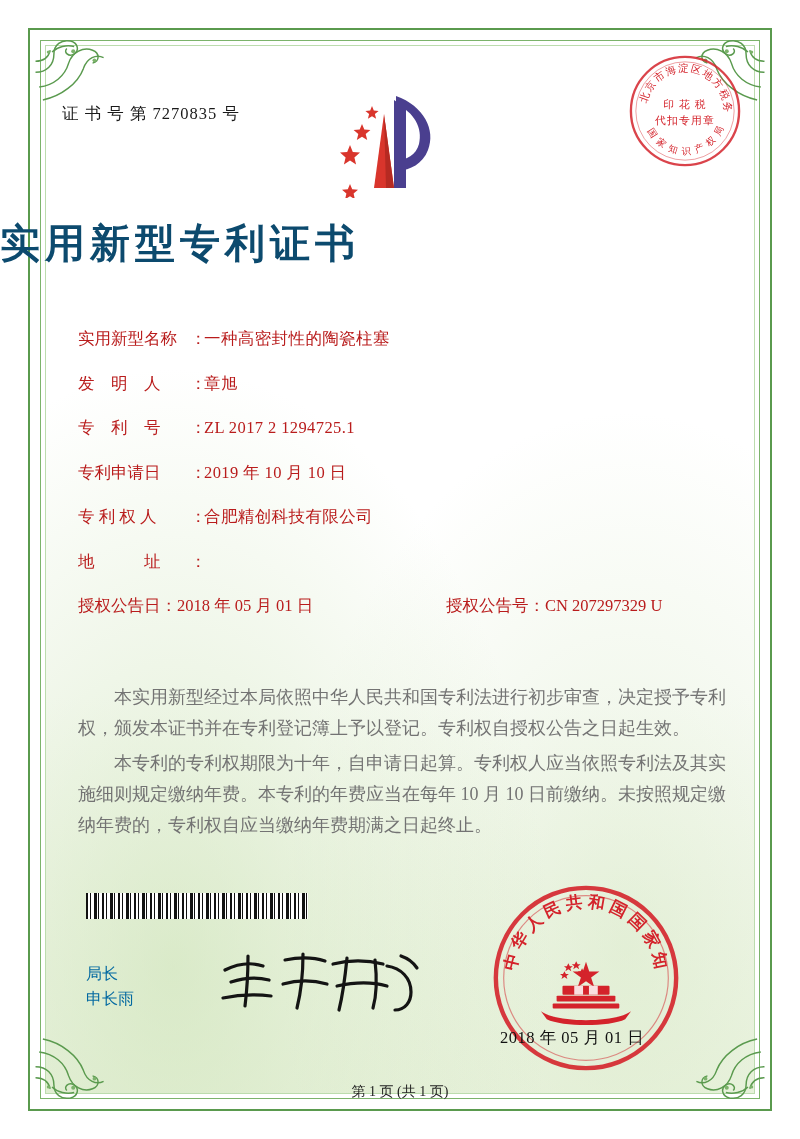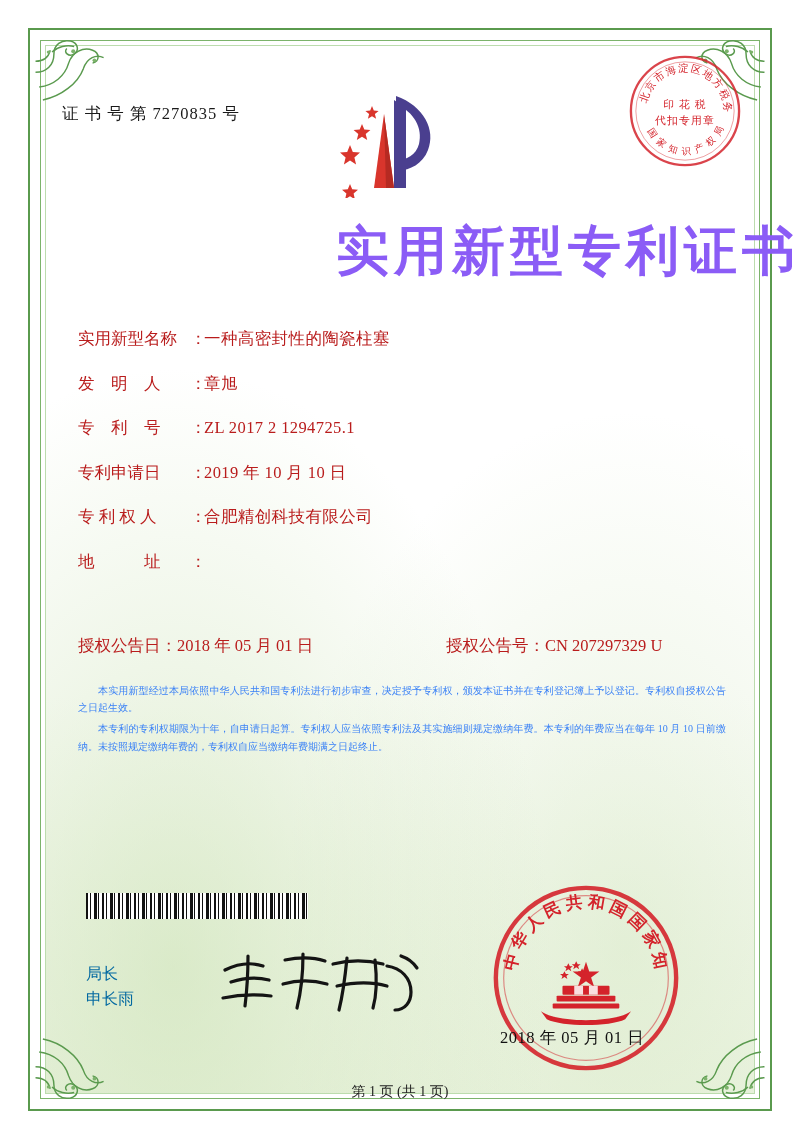--- a/index.html
+++ b/index.html
@@ -82,25 +82,25 @@
   .seal-tax {
     position: absolute;
     right: 56px; top: 52px;
     width: 118px; height: 118px;
   }
   .seal-tax svg { width: 100%; height: 100%; display: block; }
 
   .main-title {
     position: absolute;
     left: 0; right: 0; top: 216px;
-    text-align: right;
-    font-size: 53px;
+    text-align: left;
+    font-size: 40px;
     font-weight: bold;
     letter-spacing: 5px;
-    color: #8b5cf6;
+    color: #0c4a6e;
     font-family: "Liberation Serif", "DejaVu Serif", serif;
   }
 
   
   .fields {
     position: absolute;
     left: 78px; top: 328px;
     width: 650px;
     font-size: 16.5px;
     color: #b91c1c;
@@ -128,30 +128,30 @@
     display: block;
     margin-top: 7px;
   }
   .grant-row {
     display: flex;
     align-items: baseline;
     margin-top: 4px;
     justify-content: flex-end;
   }
   .grant-left { flex: 0 0 368px; }
-  .grant-right { flex: 1 1 auto; margin-top: 40px; }
+  .grant-right { flex: 1 1 auto; }
 
   
   .paras {
     position: absolute;
     left: 78px; top: 682px;
     width: 648px;
-    font-size: 10px;
+    font-size: 18px;
     line-height: 1.72;
-    color: #3b82f6;
+    color: #737373;
     text-align: justify;
   }
   .paras p {
     margin: 0 0 4px 0;
     text-indent: 2em;
   }
 
   
   .barcode {
     position: absolute;

